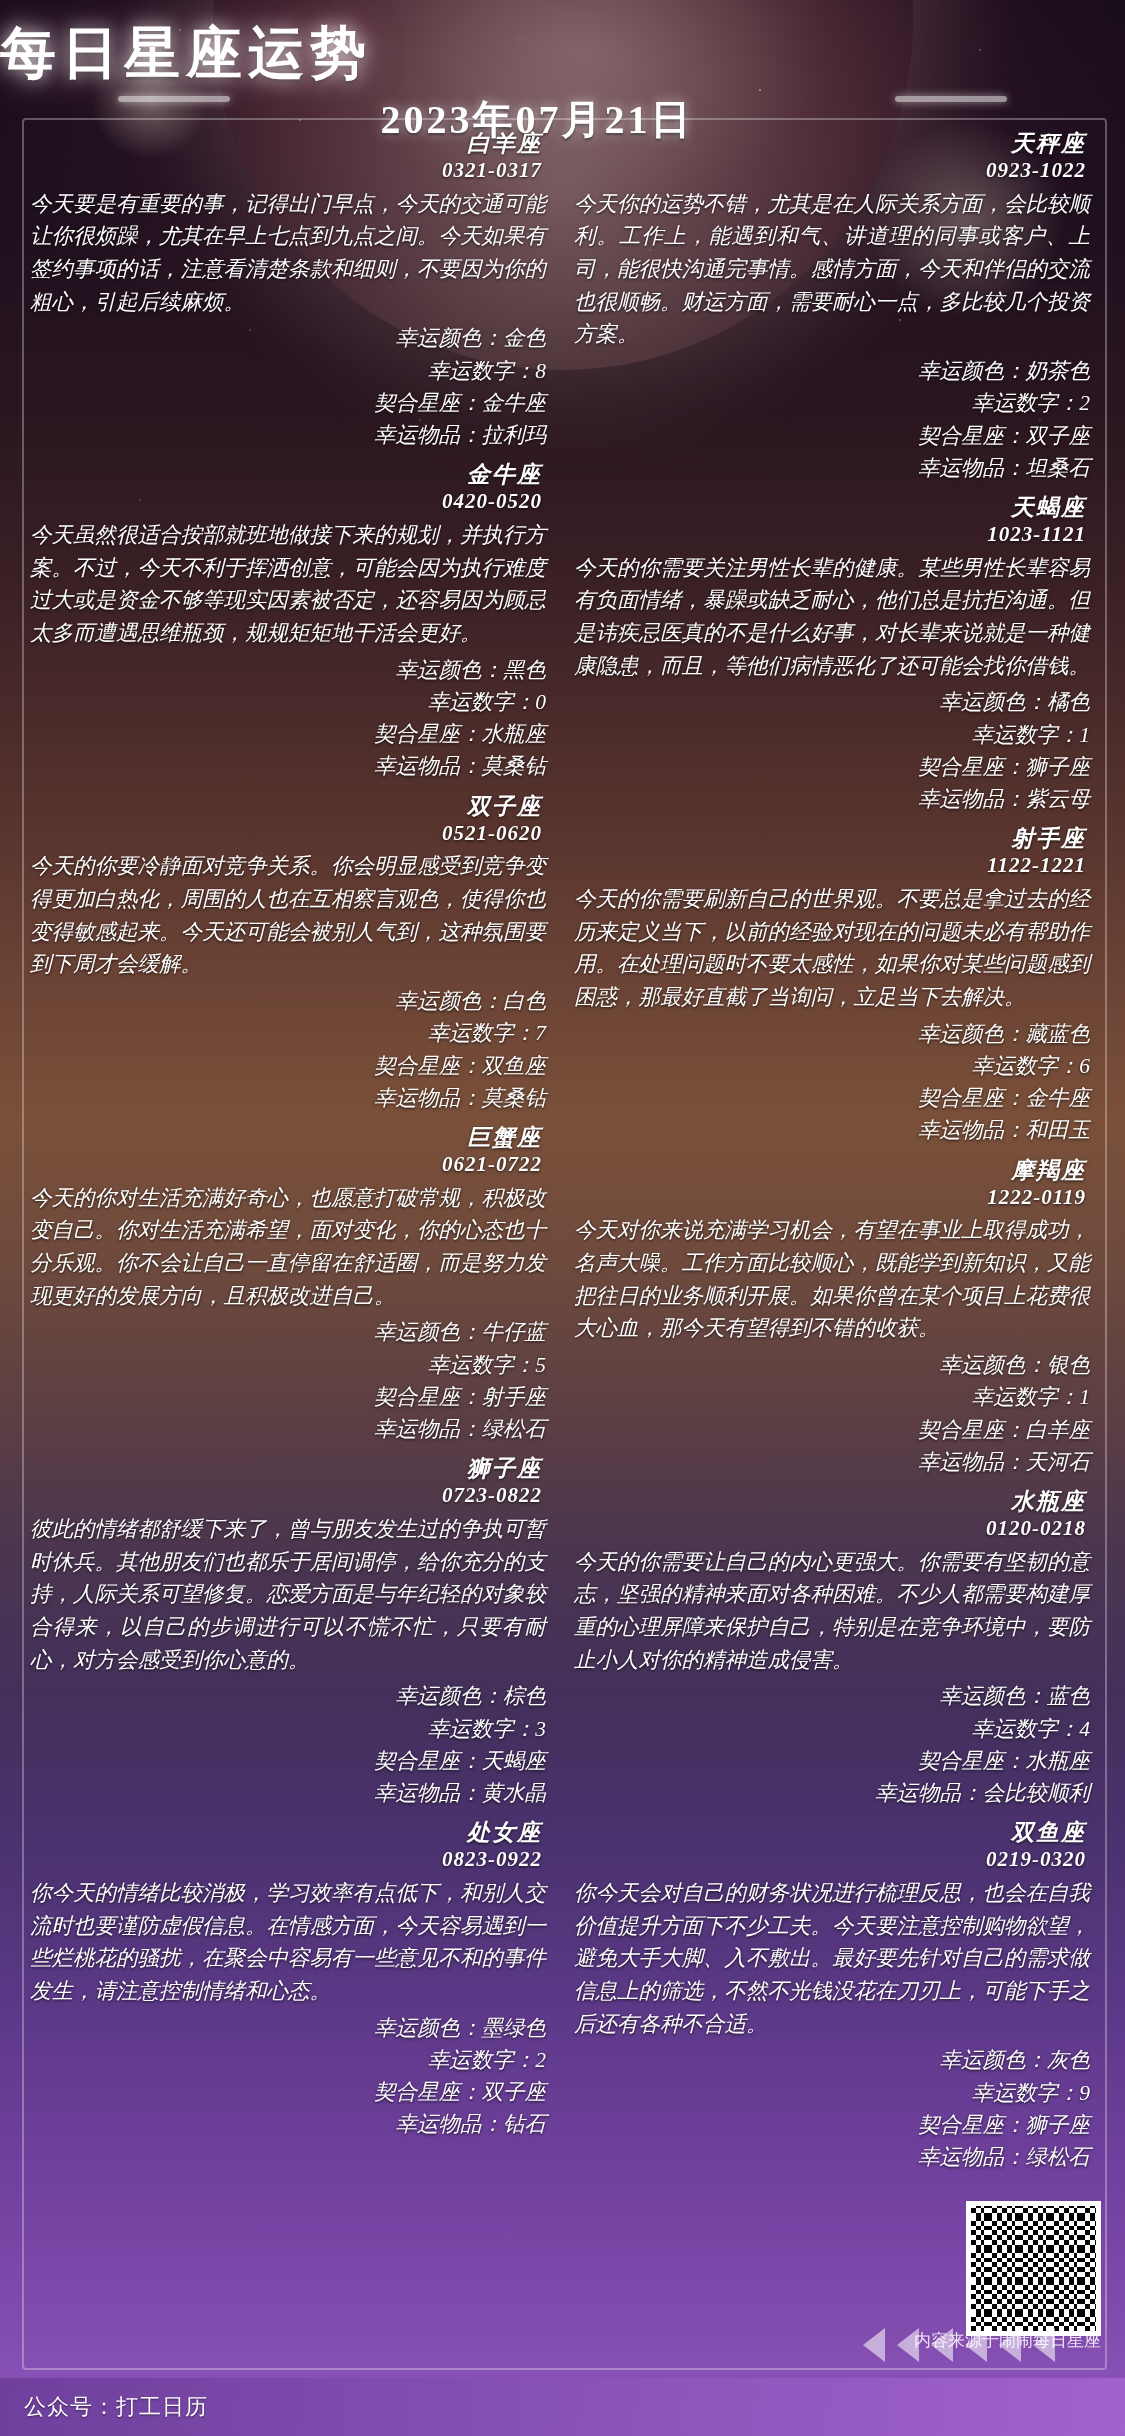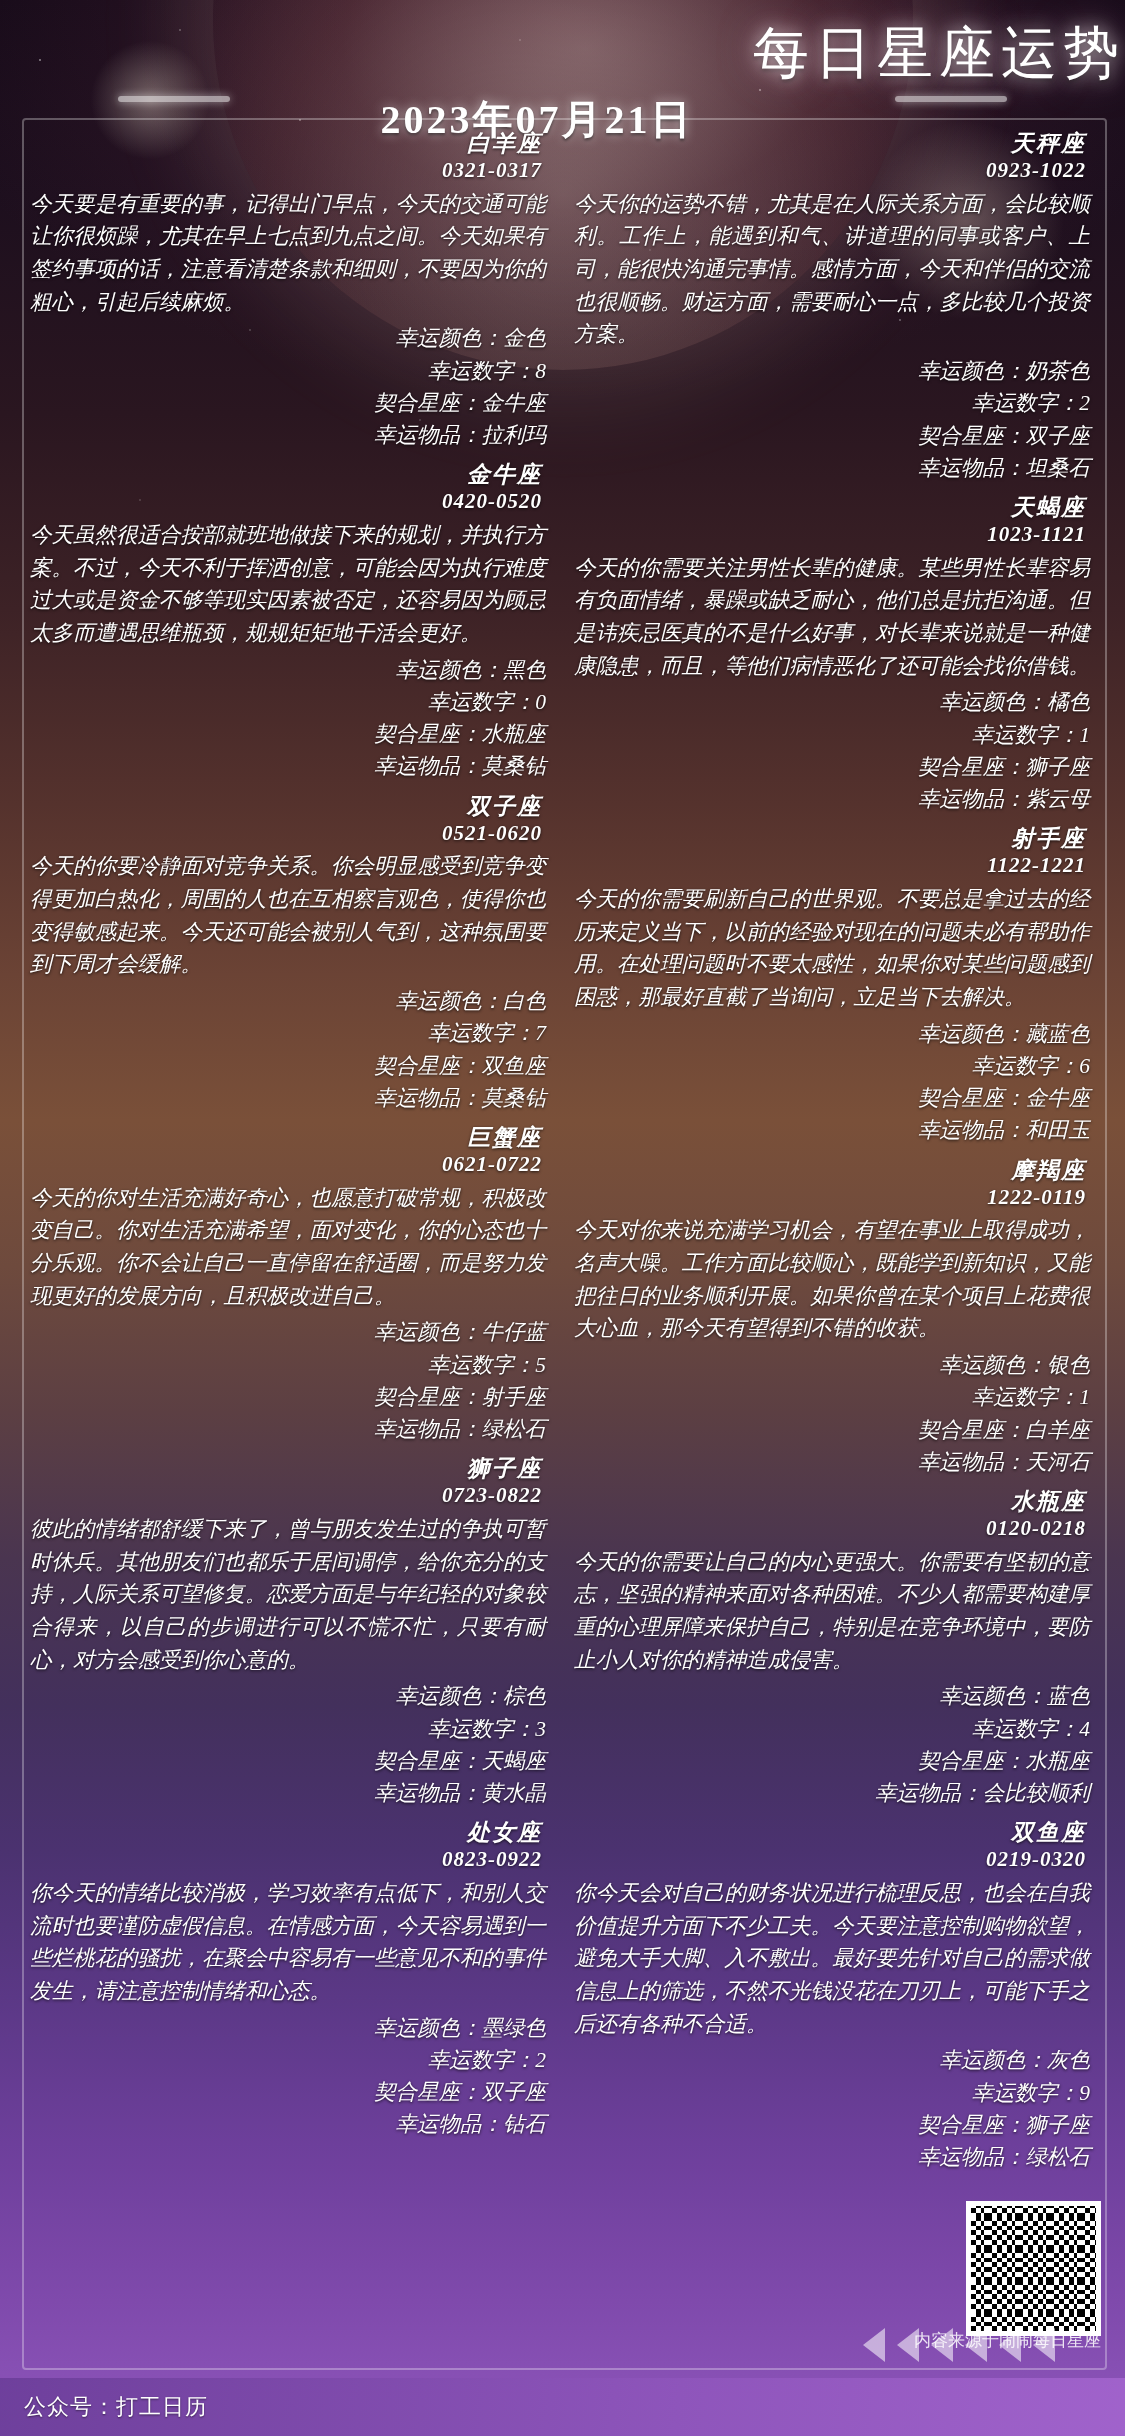--- a/index.html
+++ b/index.html
@@ -67,22 +67,22 @@
     pointer-events:none;
   }
   .glow-right{
     position:absolute;right:60px;top:120px;width:200px;height:200px;
     background:radial-gradient(circle, rgba(255,230,210,.30), rgba(255,200,180,0) 70%);
     pointer-events:none;
   }
 
   
   .title{
-    position:absolute;top:16px;left:0;width:1125px;text-align:right;
-    font-size:56px;font-weight:normal;color:#ffffff;letter-spacing:6px;
+    position:absolute;top:16px;left:0;width:1125px;text-align:left;
+    font-size:56px;font-weight:bold;color:#ffffff;letter-spacing:6px;
     text-shadow:0 0 18px rgba(255,255,255,.75), 0 0 38px rgba(255,190,220,.55), 0 2px 4px rgba(0,0,0,.6);
     font-family:"Liberation Serif","DejaVu Serif",serif;
   }
   .date{
     position:absolute;top:92px;left:0;width:1074px;text-align:center;
     font-size:40px;font-weight:bold;color:#ffffff;letter-spacing:3px;
     text-shadow:0 0 12px rgba(255,255,255,.6),0 2px 3px rgba(0,0,0,.6);
   }
   .hbar{
     position:absolute;height:6px;border-radius:3px;background:rgba(255,255,255,.55);

